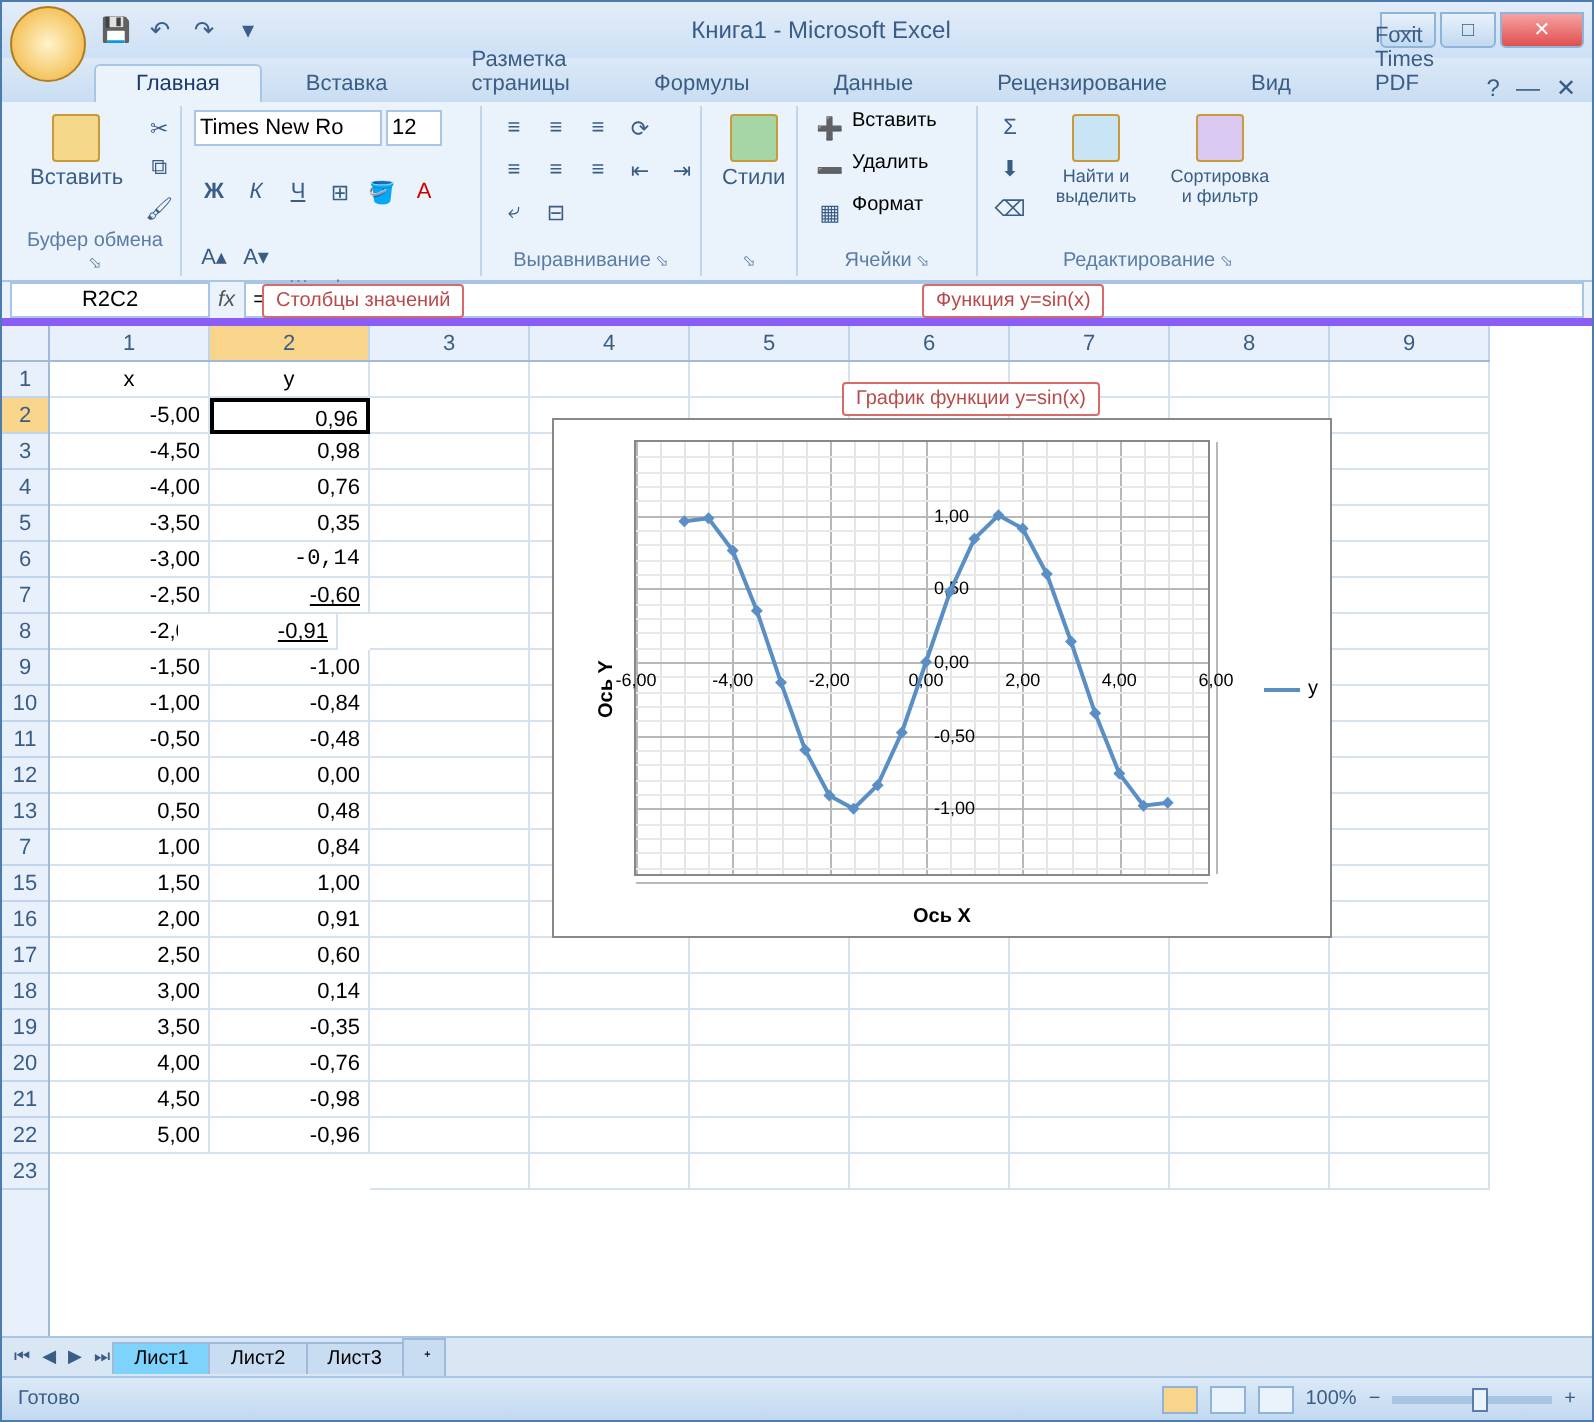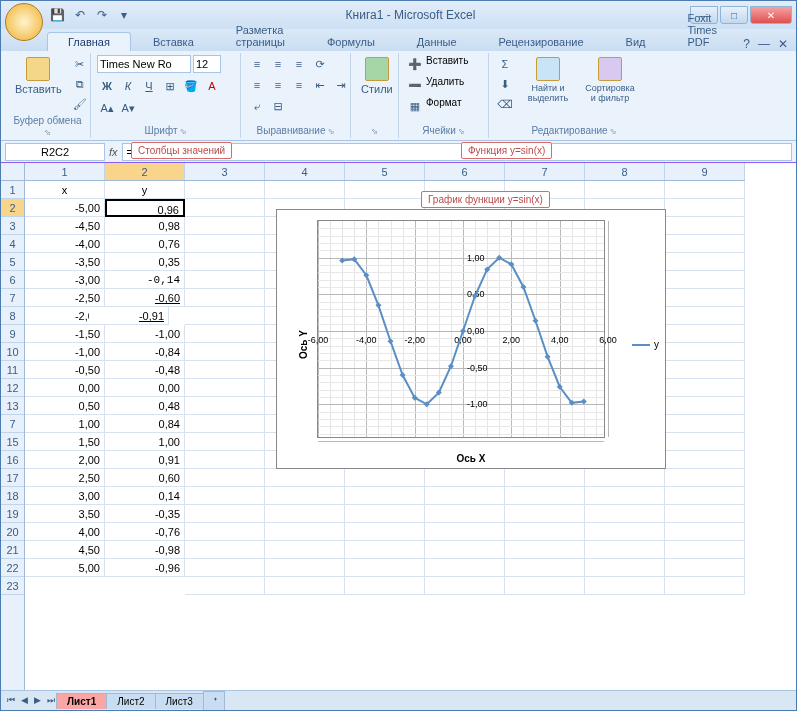--- a/index.html
+++ b/index.html
@@ -28,21 +28,21 @@
 .rgroup-label { font-size: 10px; color: #5a7ca6; text-align: center; padding-top: 2px; }
 .rgroup-label::after { content: " ⬂"; font-size: 8px; }
 .big-btn { display: flex; flex-direction: column; align-items: center; gap: 2px; padding: 2px 4px; color: #3a5d86; }
 .big-icon { width: 24px; height: 24px; background: #f5d78a; border: 1px solid #c89b3a; border-radius: 2px; }
 .col { display: flex; flex-direction: column; gap: 2px; }
 .mini { width: 20px; height: 18px; border: 1px solid transparent; display: flex; align-items: center; justify-content: center; font-size: 11px; color: #3a5d86; }
 .font-sel { display: flex; gap: 2px; }
 .font-sel input { font-size: 11px; border: 1px solid #a9c5e6; height: 18px; padding: 0 2px; }
 .row { display: flex; gap: 1px; }
 
-.formula-bar { background: #eaf3fb; display: flex; align-items: center; border-bottom: 1px solid #8b5cf6; height: 22px; padding: 0 4px; gap: 4px; }
+.formula-bar { background: #eaf3fb; display: flex; align-items: center; border-bottom: 4px solid #8b5cf6; height: 22px; padding: 0 4px; gap: 4px; }
 .name-box { width: 100px; border: 1px solid #a9c5e6; background: #fff; height: 18px; padding: 0 4px; text-align: center; font-size: 11px; }
 .fx-lbl { font-style: italic; color: #555; }
 .formula-in { flex: 1; border: 1px solid #a9c5e6; background: #fff; height: 18px; padding: 0 4px; font-size: 11px; }
 
 .callout { position: absolute; background: #fff; border: 1px solid #d96a6a; color: #b94a4a; font-size: 10px; padding: 2px 6px; border-radius: 2px; z-index: 20; }
 
 .grid-area { flex: 1; display: flex; overflow: hidden; position: relative; }
 .row-hdrs { background: #e8f1fb; border-right: 1px solid #9fb9d6; width: 24px; }
 .col-hdrs { display: flex; background: #e8f1fb; border-bottom: 1px solid #9fb9d6; height: 18px; }
 .corner { width: 24px; height: 18px; background: #e8f1fb; border-right: 1px solid #9fb9d6; border-bottom: 1px solid #9fb9d6; }
@@ -63,21 +63,21 @@
 .legend-c { position: absolute; right: 6px; top: 50%; font-size: 10px; display: flex; align-items: center; gap: 4px; }
 .legend-c::before { content: ""; width: 18px; height: 2px; background: #5a8fc6; }
 svg.plot { position: absolute; inset: 0; }
 .tick-y { position: absolute; right: 100%; font-size: 9px; padding-right: 2px; transform: translateY(-50%); }
 .tick-x { position: absolute; top: 100%; font-size: 9px; transform: translateX(-50%); padding-top: 2px; }
 
 .sheet-tabs { background: #d9e7f5; height: 20px; display: flex; align-items: center; border-top: 1px solid #a9c5e6; padding: 0 4px; gap: 0; }
 .nav-ar { display: flex; gap: 2px; }
 .nav-ar span { font-size: 9px; color: #3a5d86; padding: 0 2px; }
 .stab { padding: 2px 10px; font-size: 10px; background: #c9ddf2; border: 1px solid #9fb9d6; border-bottom: none; margin-left: -1px; }
-.stab.active { background: #fca5a5; font-weight: bold; }
+.stab.active { background: #7dd3fc; font-weight: normal; }
 
 .statusbar { background: linear-gradient(#dbe9f7,#c2d9f0); height: 22px; display: flex; align-items: center; padding: 0 8px; font-size: 10px; color: #3a5d86; border-top: 1px solid #a9c5e6; }
 .status-right { margin-left: auto; display: flex; align-items: center; gap: 6px; }
 .view-btn { width: 18px; height: 14px; border: 1px solid #8fb3d9; background: #eaf3fb; }
 .view-btn.active { background: #f8d58a; }
 .zoom-slider { width: 80px; height: 4px; background: #a9c5e6; position: relative; }
 .zoom-thumb { position: absolute; width: 8px; height: 12px; background: #eaf3fb; border: 1px solid #5a7ca6; top: -4px; left: 50%; }
 </style>
 </head>
 <body>
@@ -125,21 +125,21 @@
         </div>
         <div class="col">
           <div class="mini">✂</div>
           <div class="mini">⧉</div>
           <div class="mini">🖌</div>
         </div>
       </div>
       <div class="rgroup-label">Буфер обмена</div>
     </div>
     <div class="rgroup" style="width:150px">
-      <div class="rgroup-body col" style="gap:4px">
+      <div class="rgroup-body col" style="gap:14px">
         <div class="font-sel">
           <input style="width: 94px;" value="Times New Ro">
           <input style="width: 28px;" value="12">
         </div>
         <div class="row">
           <div class="mini" style="font-weight:bold">Ж</div>
           <div class="mini" style="font-style:italic">К</div>
           <div class="mini" style="text-decoration:underline">Ч</div>
           <div class="mini">⊞</div>
           <div class="mini">🪣</div>
@@ -590,14 +590,28 @@
       <span>◀</span>
       <span>▶</span>
       <span>⏭</span>
     </div>
     <div class="stab active">Лист1</div>
     <div class="stab">Лист2</div>
     <div class="stab">Лист3</div>
     <div class="stab" style="width:20px">⁺</div>
   </div>
 
+  <div class="statusbar">
+    <span>Готово</span>
+    <div class="status-right">
+      <div class="view-btn active"></div>
+      <div class="view-btn"></div>
+      <div class="view-btn"></div>
+      <span>100%</span>
+      <span>−</span>
+      <div class="zoom-slider">
+          <div class="zoom-thumb"></div>
+        </div>
+      <span>+</span>
+    </div>
+  </div>
 
 </div>
 
 </body></html>

